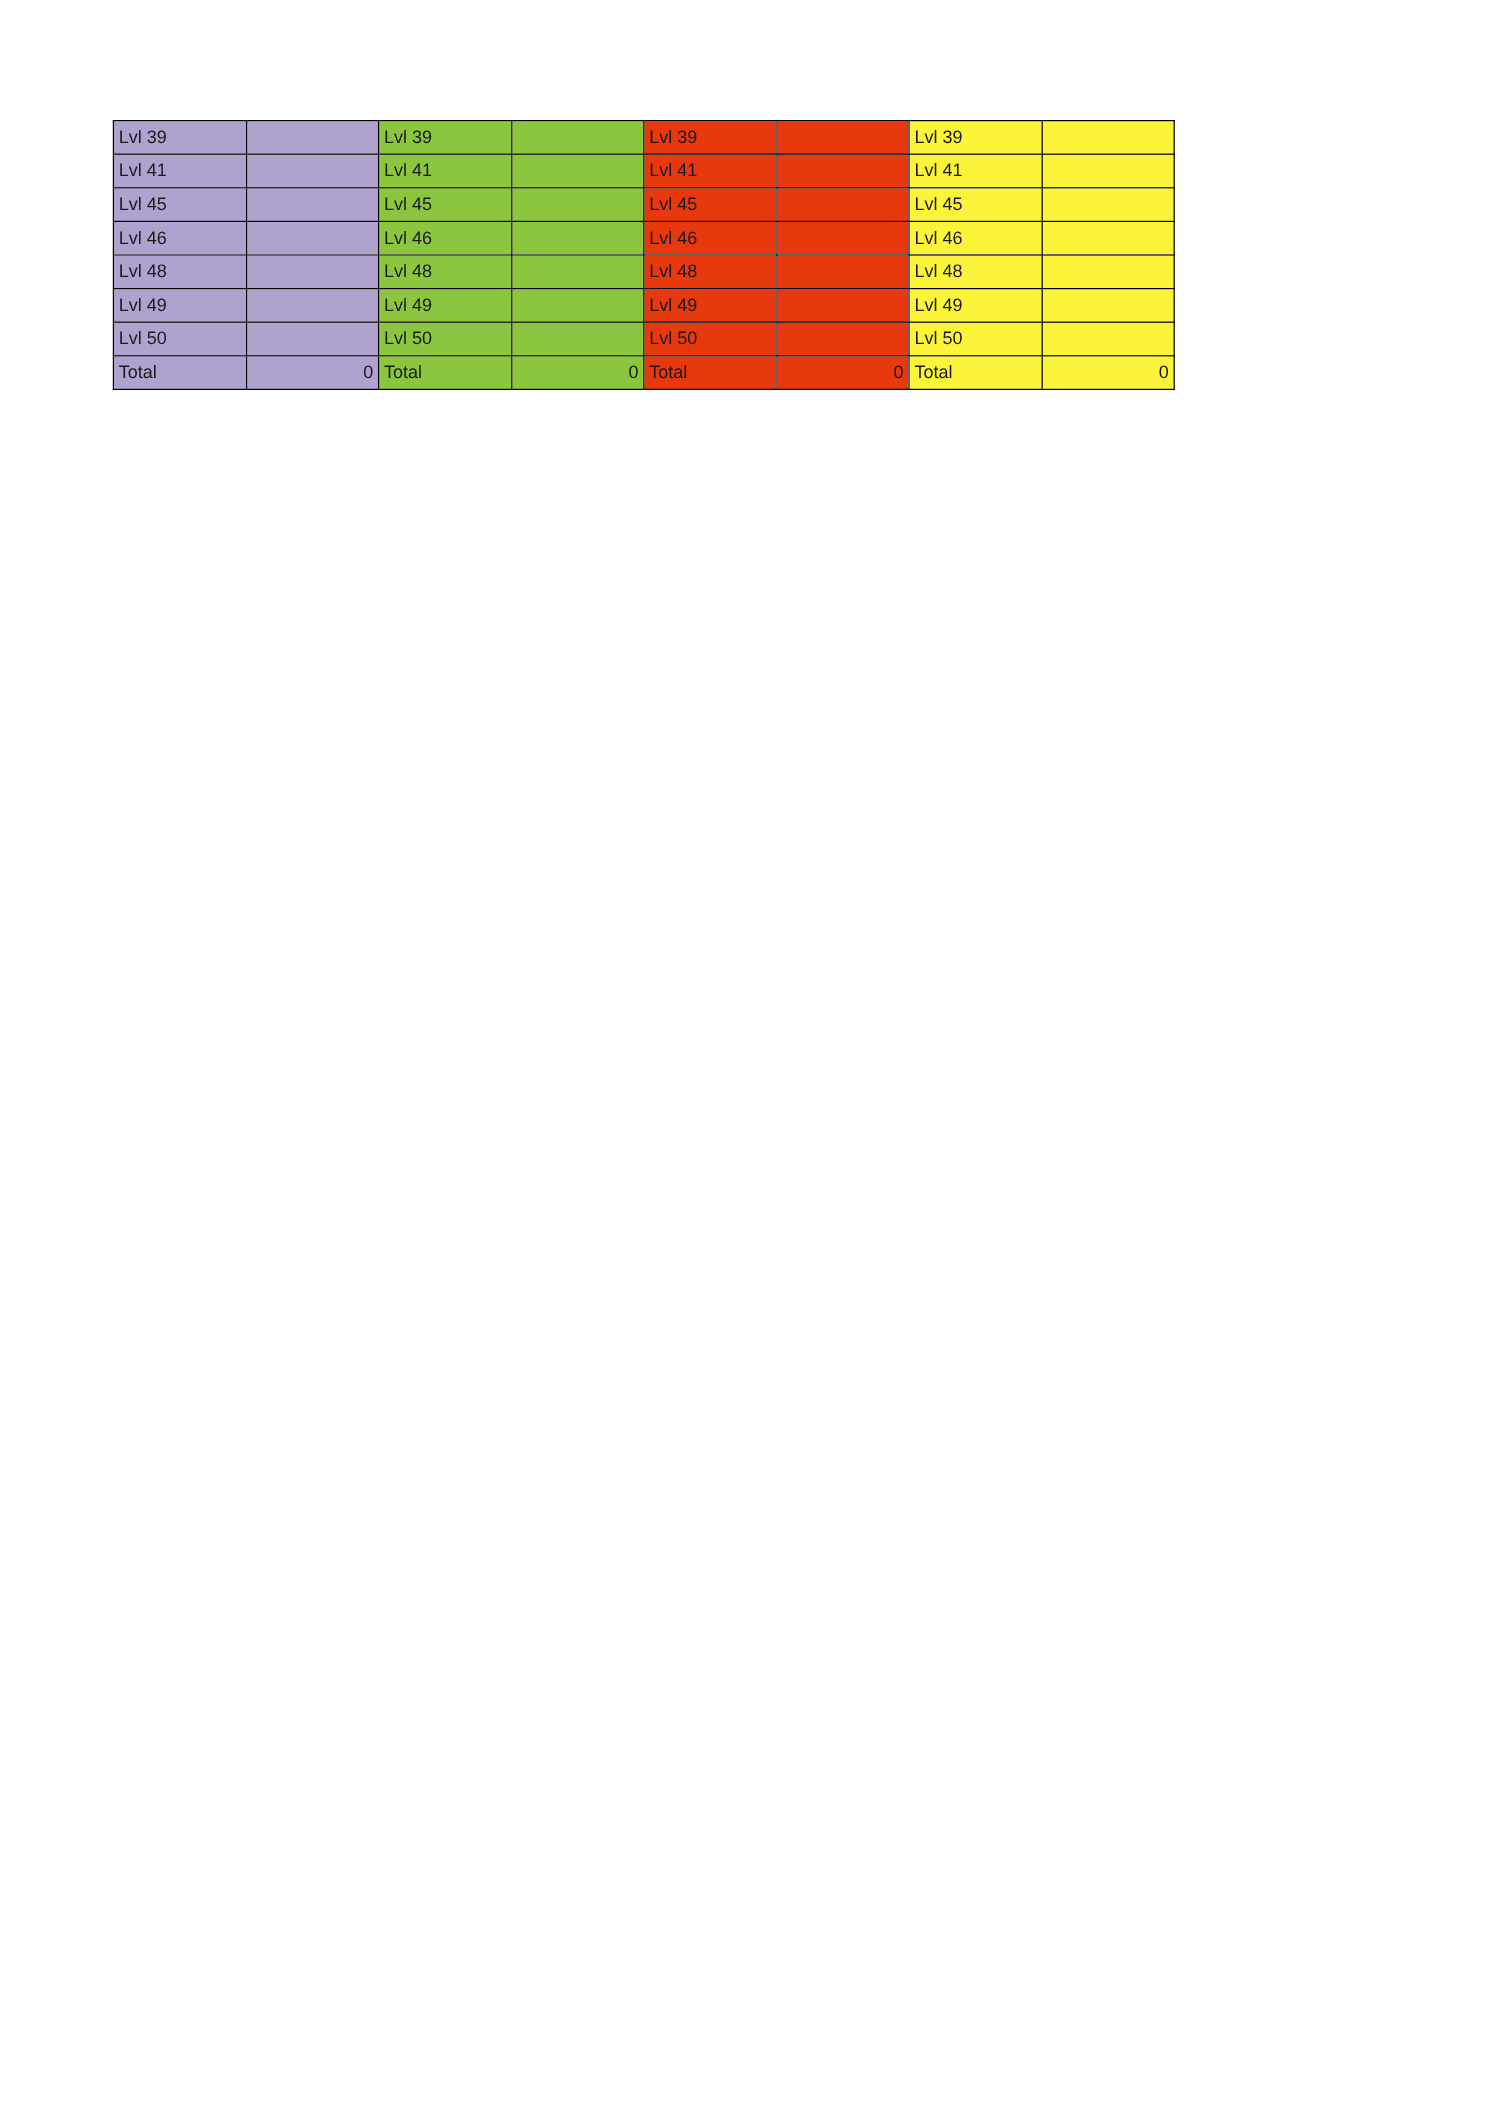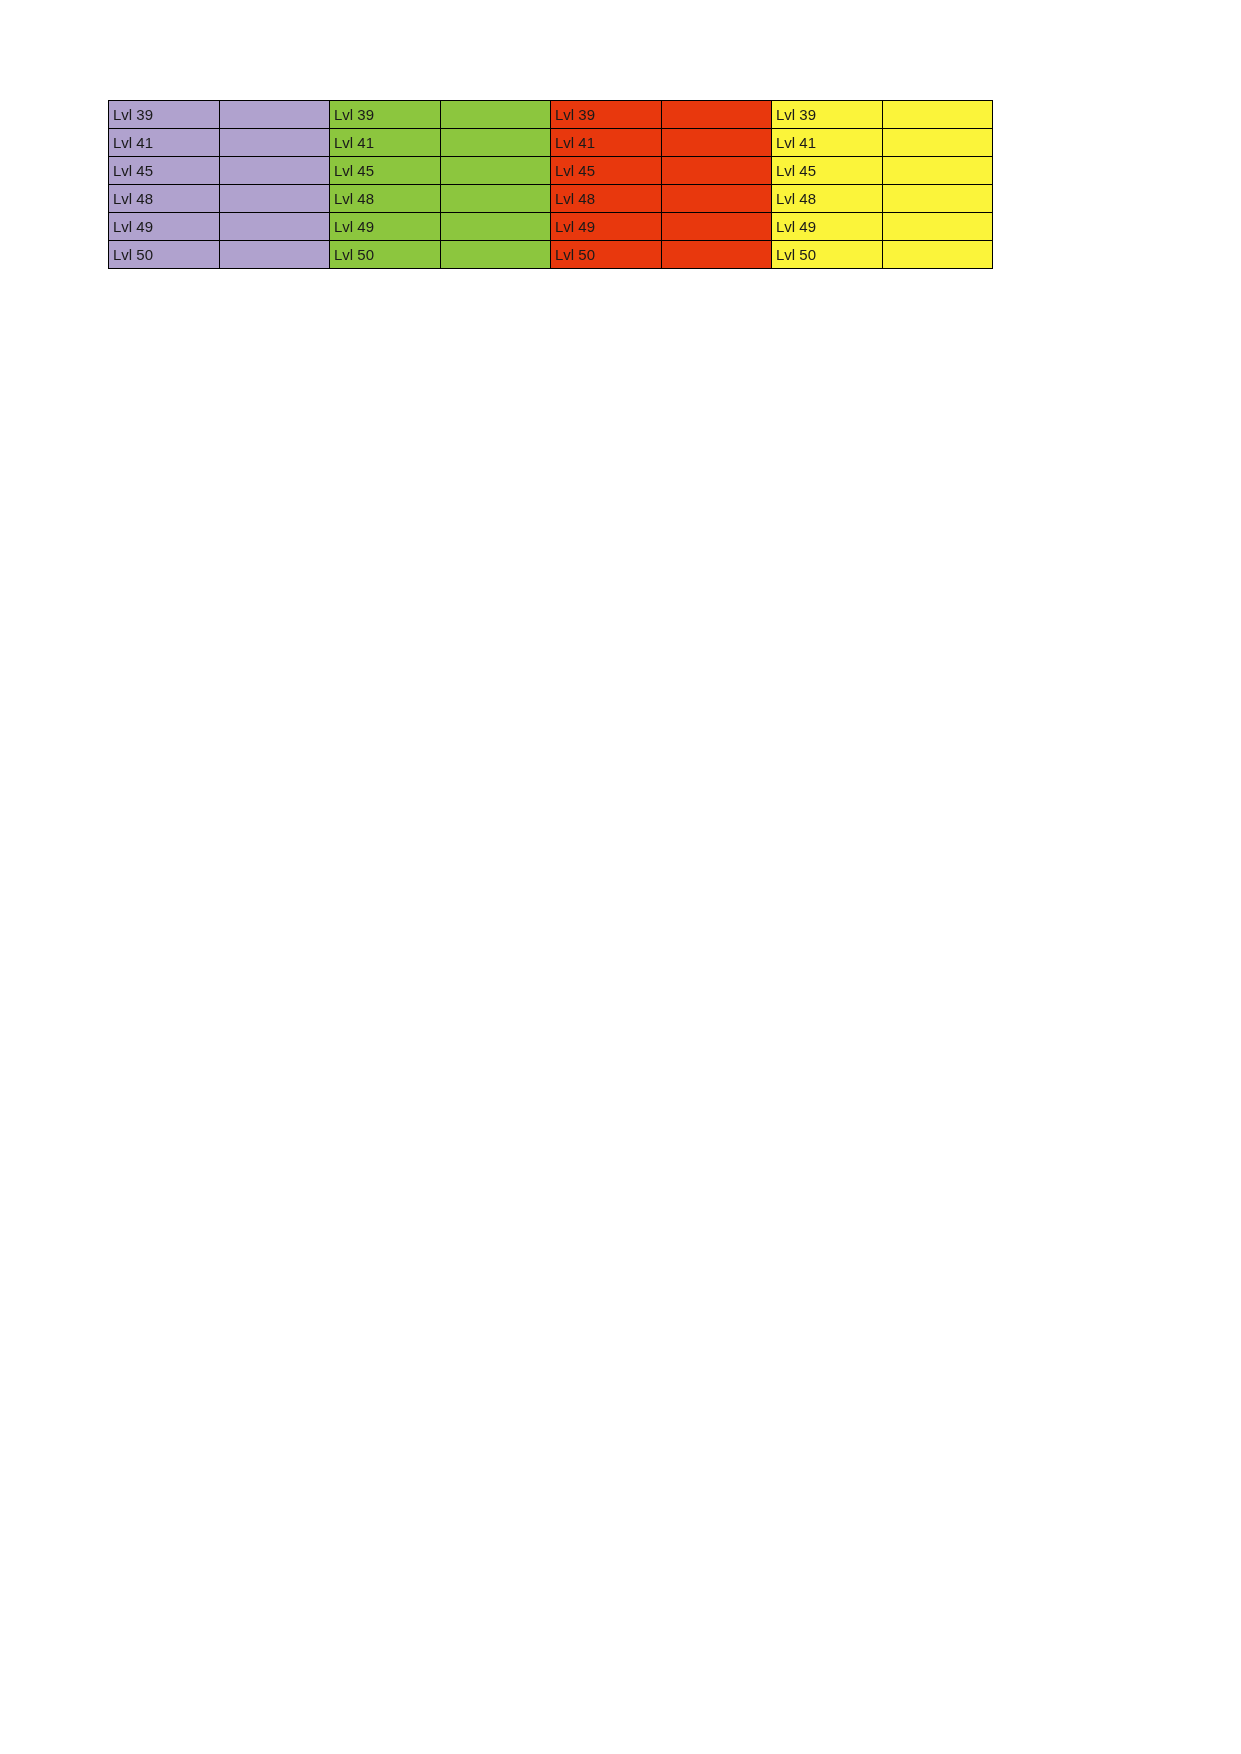--- a/index.html
+++ b/index.html
@@ -8,21 +8,21 @@
     background: #ffffff;
   }
   body {
     width: 1241px;
     height: 1754px;
     font-family: "Liberation Sans", sans-serif;
     -webkit-font-smoothing: antialiased;
   }
   .sheet {
     position: absolute;
-    left: 108px;
+    left: 94px;
     top: 100px;
   }
   table.grid {
     border-collapse: collapse;
     table-layout: fixed;
   }
   table.grid td {
     border: 1px solid #000000;
     height: 28px;
     font-size: 15px;
@@ -88,20 +88,30 @@
           <td class="label blk-purple">Lvl 45</td>
           <td class="value blk-purple"></td>
           <td class="label blk-green">Lvl 45</td>
           <td class="value blk-green"></td>
           <td class="label blk-red">Lvl 45</td>
           <td class="value blk-red"></td>
           <td class="label blk-yellow">Lvl 45</td>
           <td class="value blk-yellow"></td>
         </tr>
         <tr>
+          <td class="label blk-purple">Lvl 46</td>
+          <td class="value blk-purple"></td>
+          <td class="label blk-green">Lvl 46</td>
+          <td class="value blk-green"></td>
+          <td class="label blk-red">Lvl 46</td>
+          <td class="value blk-red"></td>
+          <td class="label blk-yellow">Lvl 46</td>
+          <td class="value blk-yellow"></td>
+        </tr>
+        <tr>
           <td class="label blk-purple">Lvl 48</td>
           <td class="value blk-purple"></td>
           <td class="label blk-green">Lvl 48</td>
           <td class="value blk-green"></td>
           <td class="label blk-red">Lvl 48</td>
           <td class="value blk-red"></td>
           <td class="label blk-yellow">Lvl 48</td>
           <td class="value blk-yellow"></td>
         </tr>
         <tr>
@@ -117,15 +127,25 @@
         <tr>
           <td class="label blk-purple">Lvl 50</td>
           <td class="value blk-purple"></td>
           <td class="label blk-green">Lvl 50</td>
           <td class="value blk-green"></td>
           <td class="label blk-red">Lvl 50</td>
           <td class="value blk-red"></td>
           <td class="label blk-yellow">Lvl 50</td>
           <td class="value blk-yellow"></td>
         </tr>
+        <tr>
+          <td class="label blk-purple">Total</td>
+          <td class="value blk-purple">0</td>
+          <td class="label blk-green">Total</td>
+          <td class="value blk-green">0</td>
+          <td class="label blk-red">Total</td>
+          <td class="value blk-red">0</td>
+          <td class="label blk-yellow">Total</td>
+          <td class="value blk-yellow">0</td>
+        </tr>
       </tbody>
   </table>
 </div>
 
 </body></html>

